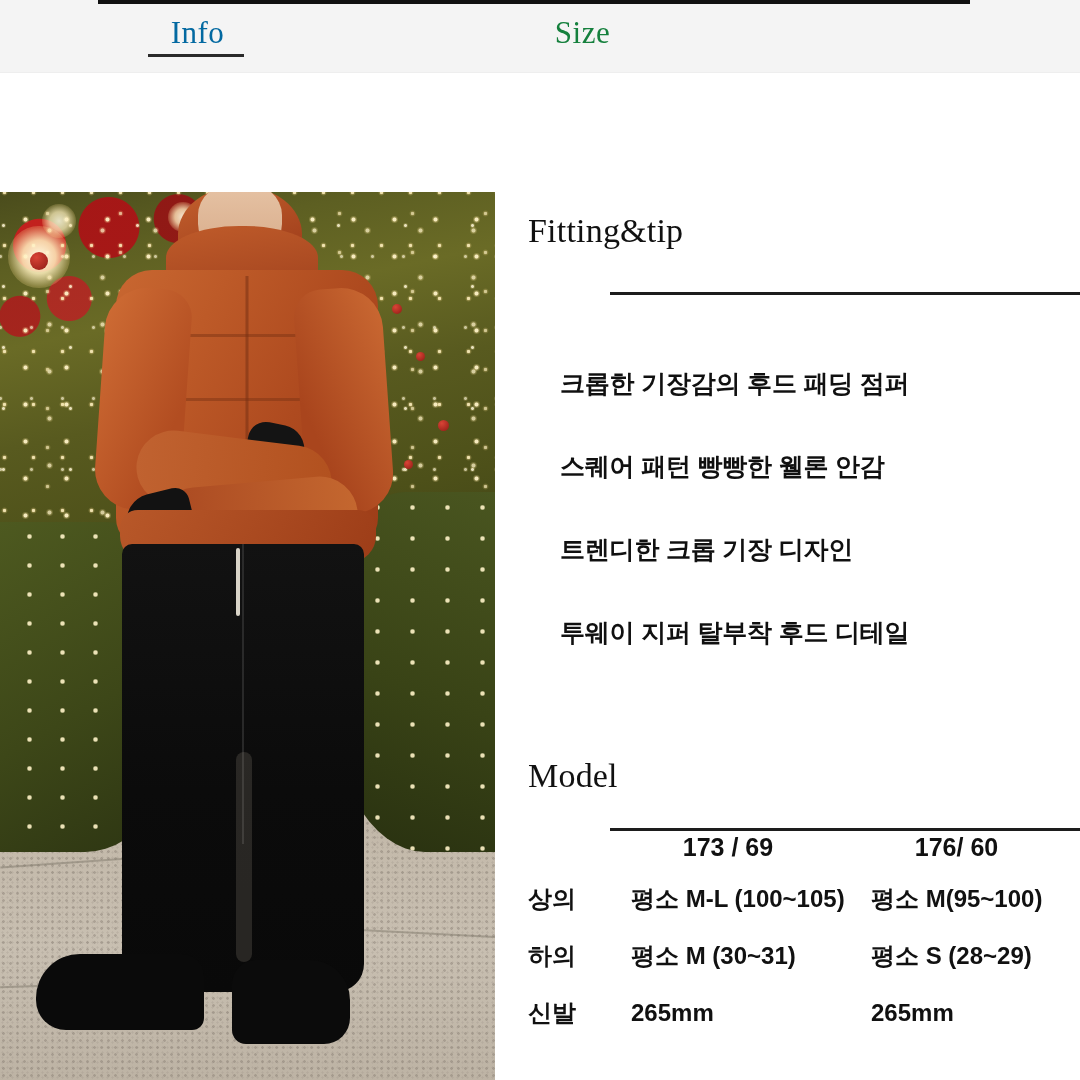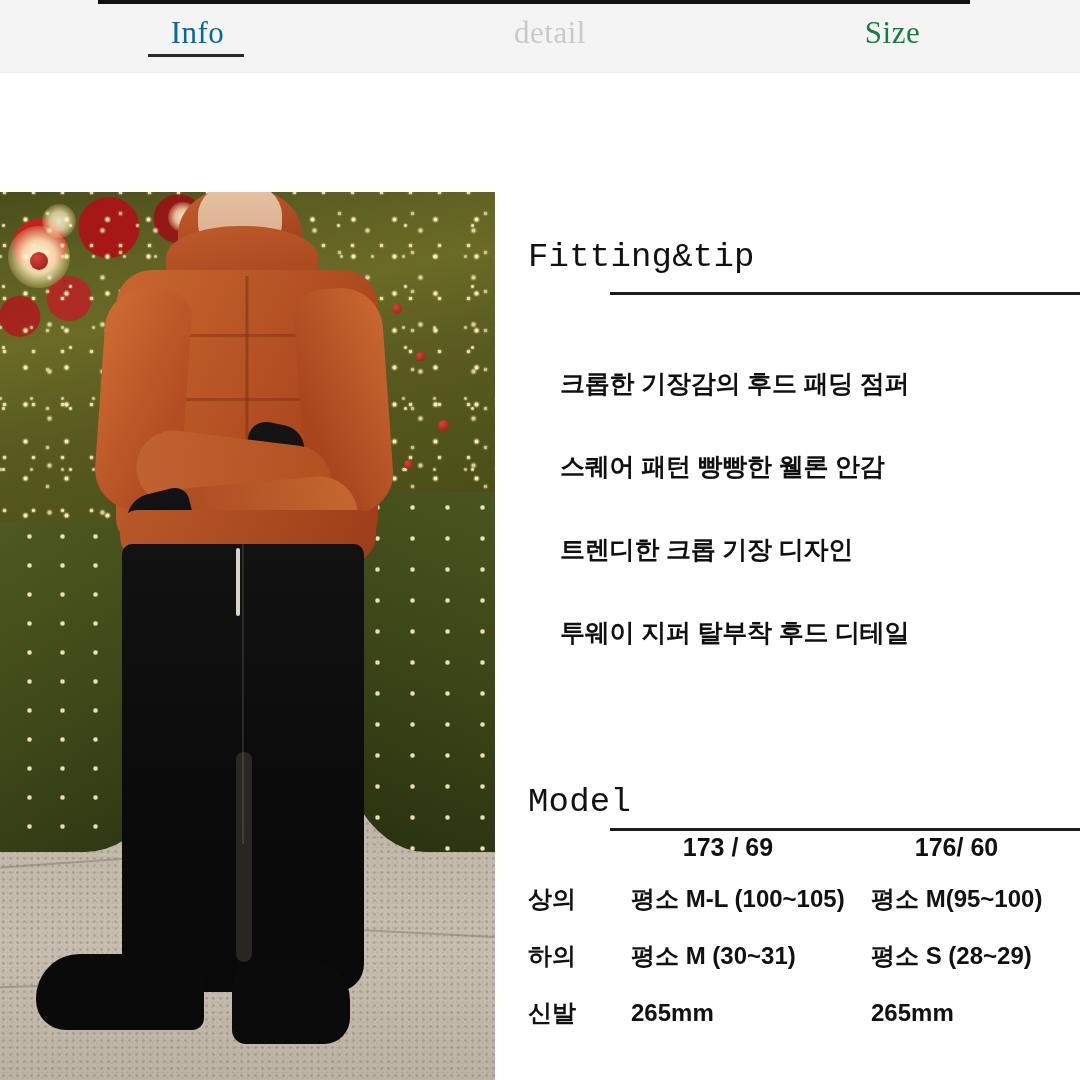--- a/index.html
+++ b/index.html
@@ -341,26 +341,25 @@
   }
 
   
   .right {
     position: absolute;
     left: 495px; top: 0;
     width: 585px; height: 1008px;
   }
   .heading {
     position: absolute;
-    font-family: Liberation Mono, monospace;
+    font-family: Liberation Serif, serif;
     font-size: 34px;
     color: #111111;
     letter-spacing: .2px;
     white-space: nowrap;
-    margin-top: 26px;
   }
   .heading-fitting { left: 33px; top: 140px; }
   .heading-model   { left: 33px; top: 685px; }
   .rule {
     position: absolute;
     height: 3px;
     background: #1d1d1d;
   }
   .rule-fitting { left: 115px; top: 220px; width: 470px; }
   .rule-model   { left: 115px; top: 756px; width: 470px; }
@@ -421,23 +420,20 @@
   .spec-row.head .c-b { padding-right: 38px; box-sizing: border-box; }
 </style>
 </head>
 <body>
 
 <div class="tabbar">
   <div class="tabbar-topline"></div>
   <div class="tabs">
     <div class="tab tab-info">
       <span class="tab-label">Info</span>
-    </div>
-    <div class="tab tab-detail">
-      <span class="tab-label">detail</span>
     </div>
     <div class="tab tab-size">
       <span class="tab-label">Size</span>
     </div>
   </div>
   <div class="tab-underline"></div>
 </div>
 
 <div class="content">
 

